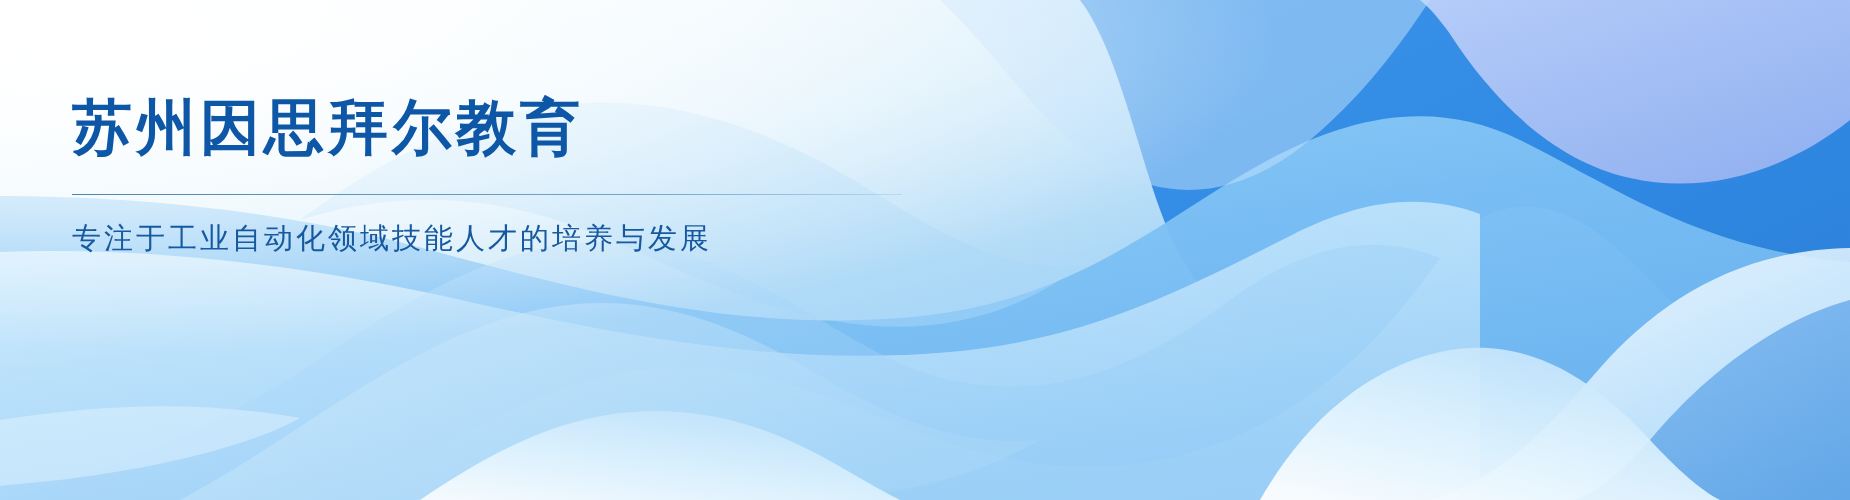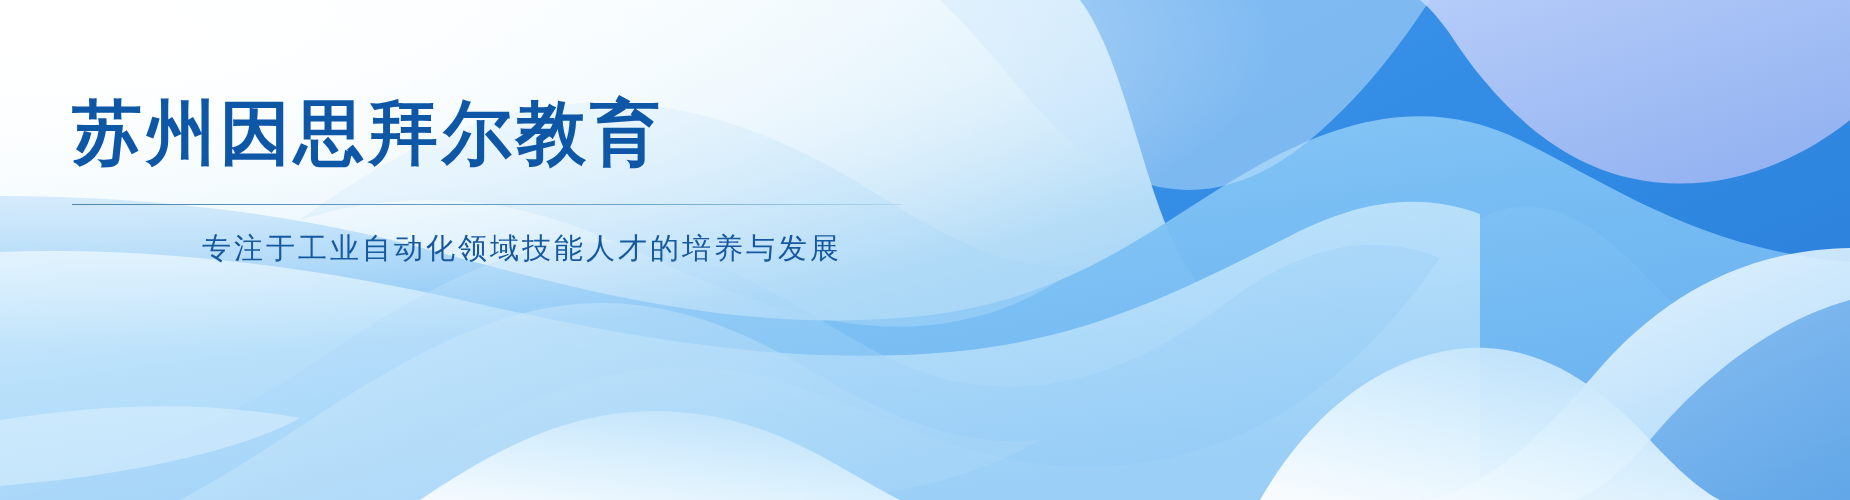--- a/index.html
+++ b/index.html
@@ -26,21 +26,21 @@
   }
   #content {
     position: absolute;
     left: 72px;
     top: 96px;
     width: 900px;
     z-index: 5;
   }
   #title {
     font-family: "Liberation Sans", "DejaVu Sans", sans-serif;
-    font-size: 70px;
+    font-size: 60px;
     font-weight: bold;
     letter-spacing: 4px;
     line-height: 1.06;
     color: #0d57a6;
     margin: 0;
     white-space: nowrap;
   }
   #divider {
     width: 830px;
     height: 1px;
@@ -49,21 +49,20 @@
   }
   #subtitle {
     font-family: Liberation Mono, monospace;
     font-size: 29px;
     font-weight: normal;
     letter-spacing: 3px;
     color: #17599f;
     margin: 0;
     padding-top: 24px;
     white-space: nowrap;
-    text-align: center;
   }
 </style>
 </head>
 <body>
 
 <div id="banner">
 
   <svg id="bg-svg" viewBox="0 0 1850 500" preserveAspectRatio="none" xmlns="http://www.w3.org/2000/svg">
     <defs>
       <linearGradient id="gBase" x1="0" y1="0" x2="1" y2="1">

